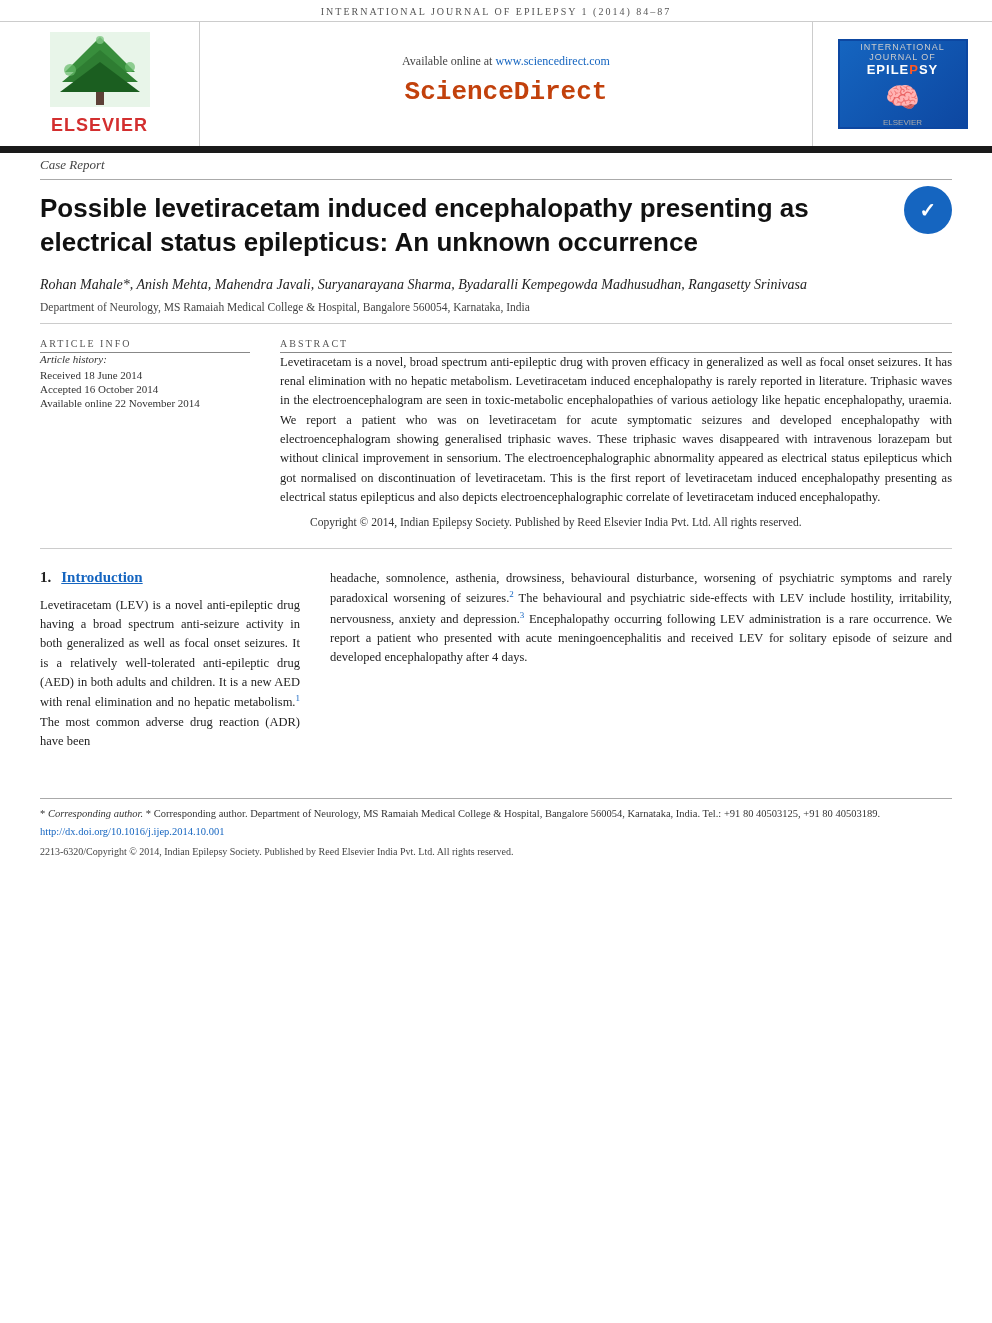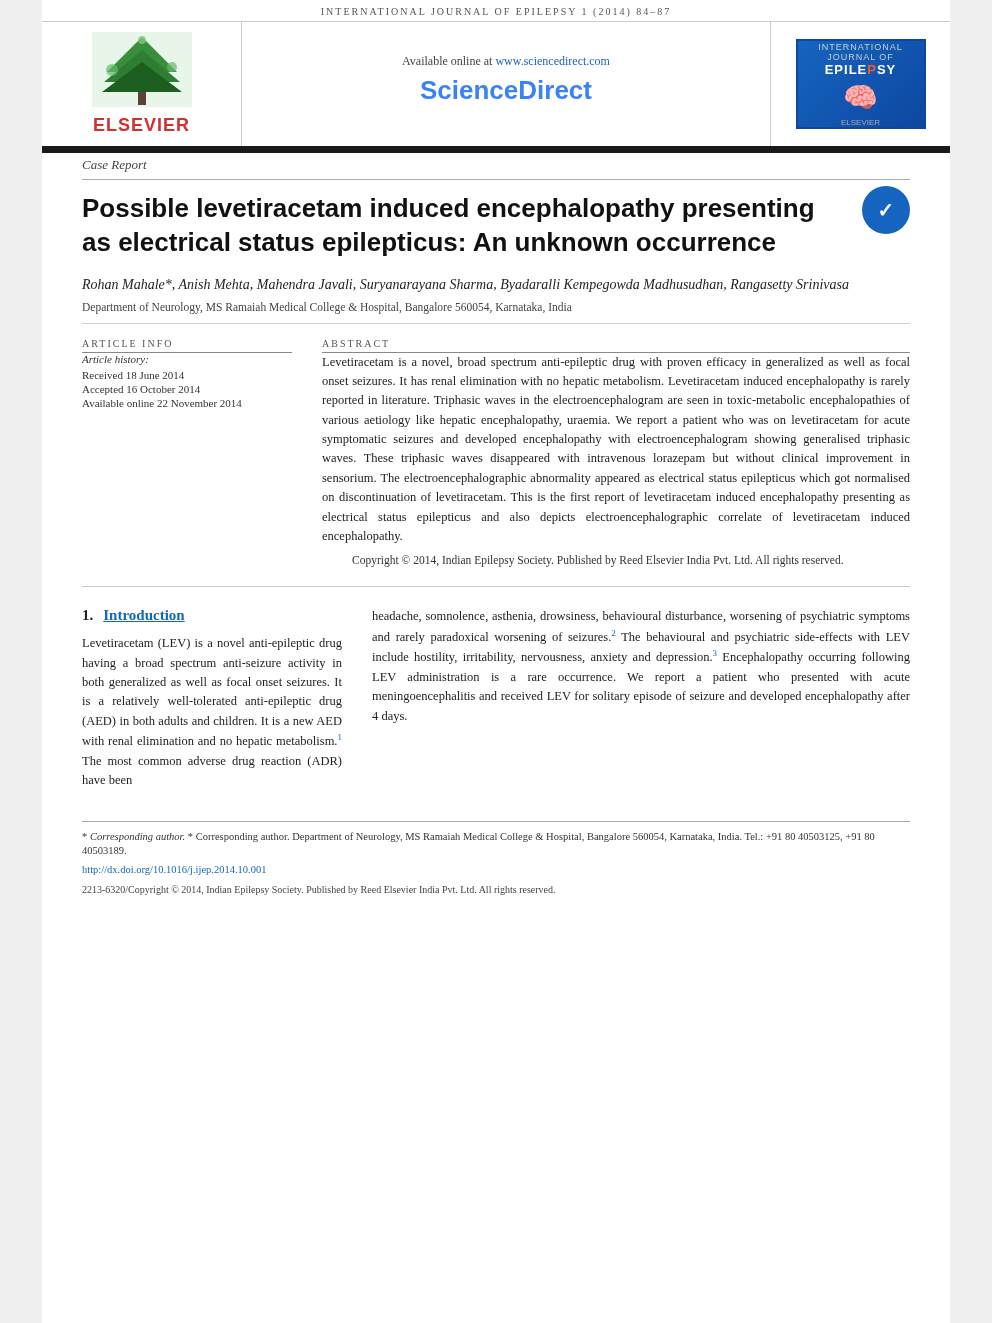--- a/index.html
+++ b/index.html
@@ -3,21 +3,21 @@
   <meta charset="utf-8">
   <style>
     * { margin: 0; padding: 0; box-sizing: border-box; }
     body {
       background: #f0f0f0;
       font-family: 'Times New Roman', Times, serif;
       font-size: 13px;
       color: #222;
     }
     .page {
-      width: 908px;
+      width: 992px;
       min-height: 1323px;
       background: #fff;
       margin: 0 auto;
       position: relative;
     }
     
     .journal-bar {
       text-align: center;
       padding: 6px 0 4px 0;
       font-size: 10px;
@@ -72,21 +72,22 @@
       text-decoration: none;
     }
     .sciencedirect-brand {
       font-size: 26px;
       color: #1565c0;
       font-family: Arial, sans-serif;
       font-weight: bold;
       margin: 2px 0 8px 0;
     }
     .sciencedirect-brand span {
-      color: #3b82f6;
+      color: #c2410c;
+      font-family: Liberation Mono, monospace;
     }
     .journal-link {
       font-size: 11px;
       color: #555;
     }
     .journal-link a {
       color: #1565c0;
       text-decoration: none;
     }
     .header-right {
@@ -283,21 +284,21 @@
       line-height: 1.55;
       color: #222;
       text-align: justify;
     }
     .intro-text sup {
       font-size: 9px;
       color: #1565c0;
     }
     
     .footer-notes {
-      margin-top: 30px;
+      margin-top: 46px;
       border-top: 1px solid #aaa;
       padding-top: 8px;
     }
     .footer-note {
       font-size: 10.5px;
       color: #333;
       margin-bottom: 4px;
       line-height: 1.4;
     }
     .footer-note a, .footer-link {

